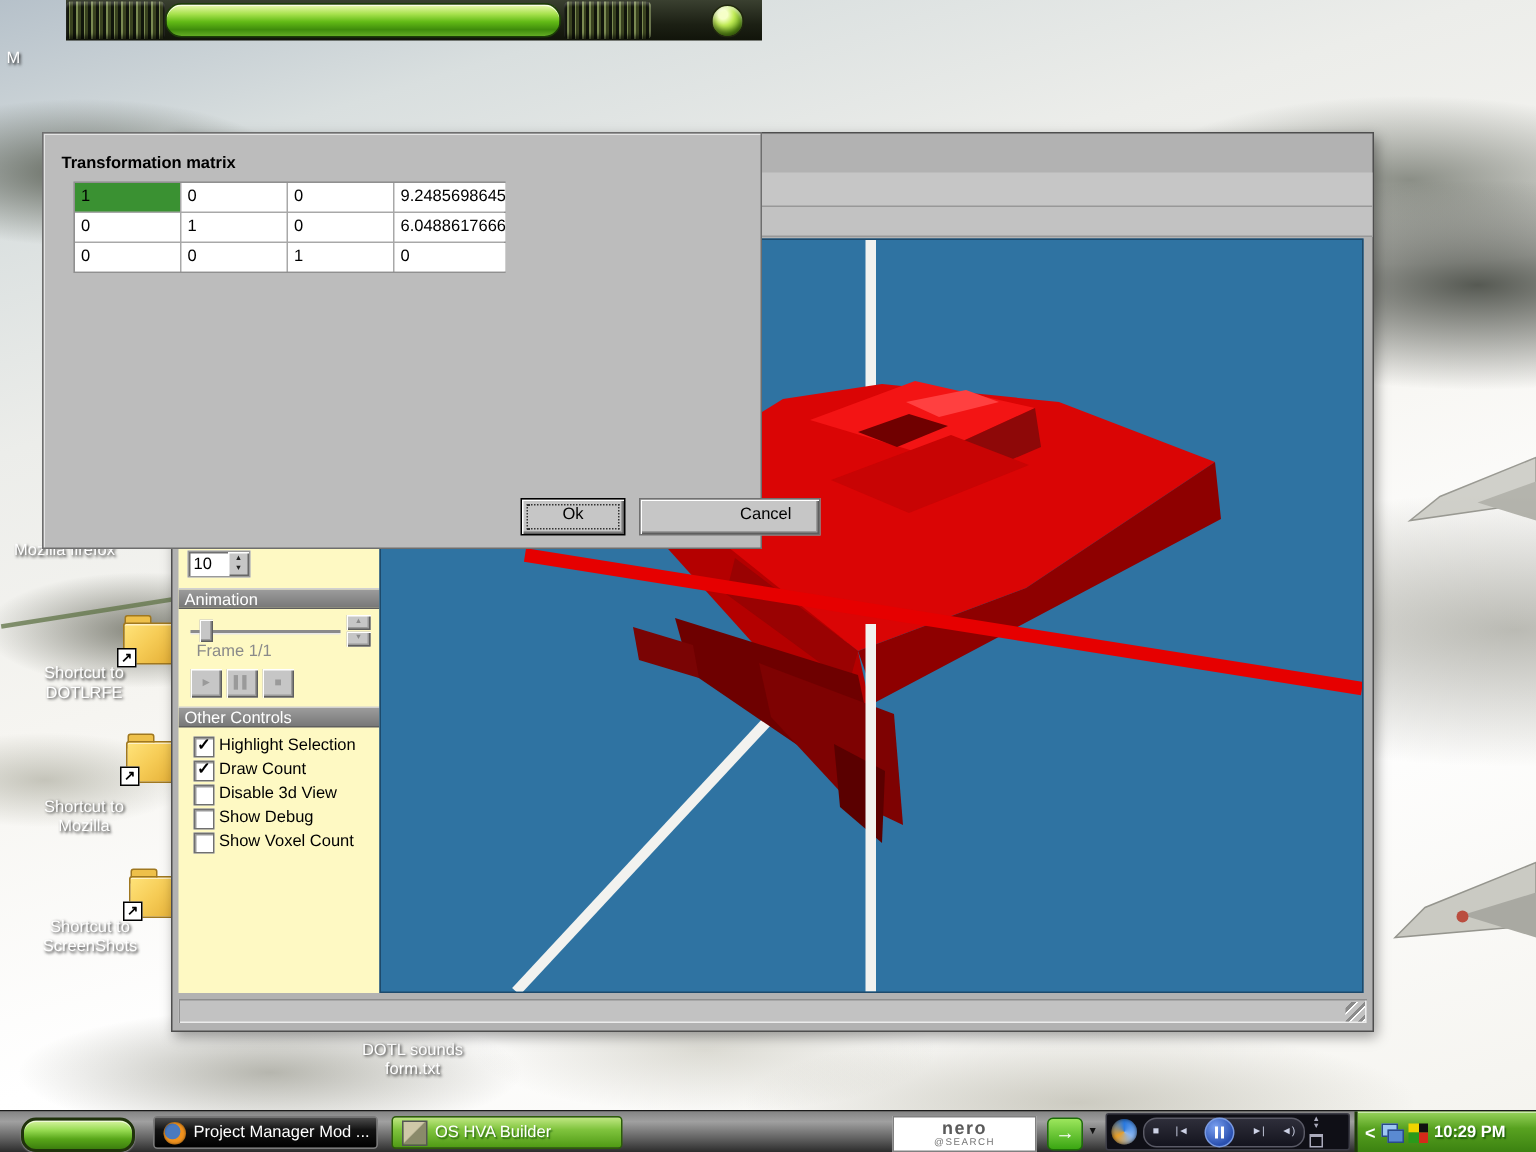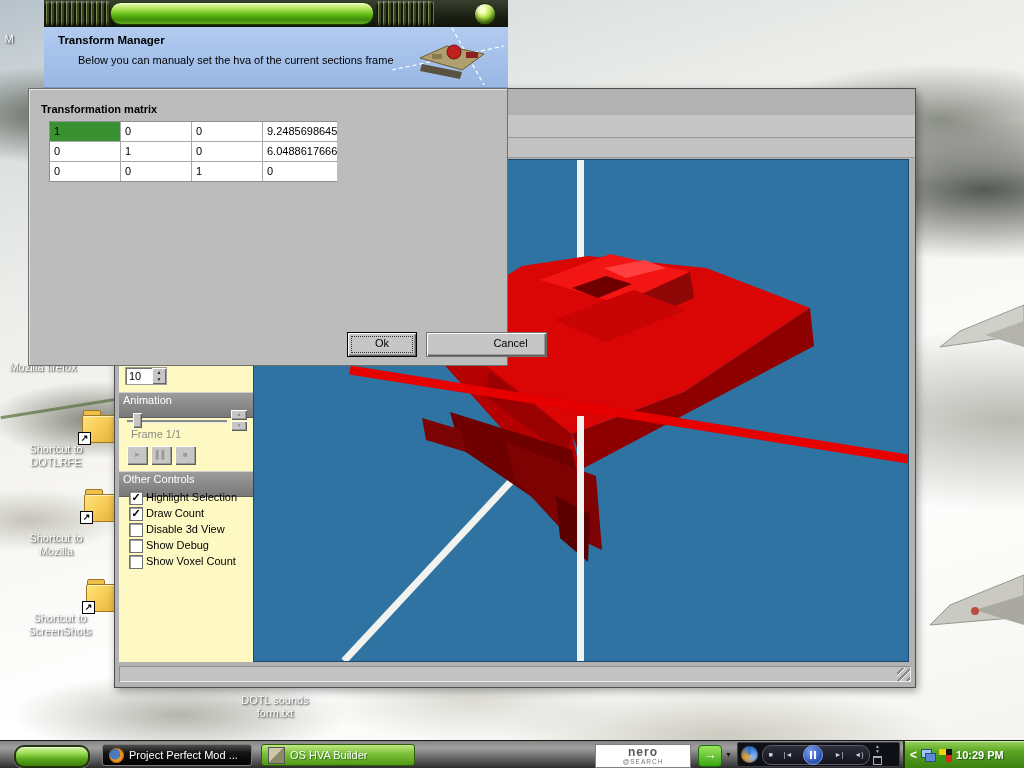--- a/index.html
+++ b/index.html
@@ -52,21 +52,21 @@
   .mw-orb3{position:absolute;left:778px;top:3px;}
   .mw-menubar{position:absolute;left:0;top:26px;width:100%;height:23px;background:#c6c6c6;border-bottom:1px solid #989898;box-sizing:border-box;}
   .mw-toolbar{position:absolute;left:0;top:49px;width:100%;height:20px;background:#c2c2c2;border-bottom:1px solid #989898;box-sizing:border-box;}
   .mw-panel{position:absolute;left:4px;top:70px;width:134px;height:503px;background:#fef9c3;overflow:hidden;}
   .mw-view{position:absolute;left:138px;top:70px;width:656px;height:503px;background:#2f73a2;border:1px solid #1d4a6c;box-sizing:border-box;}
   .mw-status{position:absolute;left:4px;top:577px;width:792px;height:16px;background:#c2c2c2;
     box-shadow:inset 1px 1px 0 #8e8e8e, inset -1px -1px 0 #ececec;}
   .grip{position:absolute;right:1px;bottom:1px;width:13px;height:13px;
     background:repeating-linear-gradient(135deg,transparent 0 3px,#8a8a8a 3px 5px,#fff 5px 6px);}
   
-  .hdr{position:absolute;left:0;width:134px;height:26px;color:#fff;font-size:11px;line-height:14px;padding-left:4px;box-sizing:border-box;
+  .hdr{position:absolute;left:0;width:134px;height:14px;color:#fff;font-size:11px;line-height:14px;padding-left:4px;box-sizing:border-box;
     background:linear-gradient(#9c9c9c,#787878);border-top:1px solid #d0d0d0;border-bottom:1px solid #5e5e5e;}
   .spinner{position:absolute;left:6px;top:208px;width:42px;height:18px;background:#fff;
     box-shadow:inset 1px 1px 0 #707070, inset -1px -1px 0 #fff;border:1px solid #9a9a9a;box-sizing:border-box;}
   .spinner .val{position:absolute;left:3px;top:2px;font-size:11px;}
   .spinner .arrows{position:absolute;right:0;top:0;width:14px;height:16px;background:#c6c6c6;
     display:flex;flex-direction:column;align-items:center;justify-content:center;font-size:5px;line-height:7px;color:#222;
     box-shadow:inset 1px 1px 0 #fff, inset -1px -1px 0 #666;}
   .slider-track{position:absolute;left:8px;top:261px;width:100px;height:2px;background:#8a8a8a;box-shadow:0 1px 0 #e8e8e8;}
   .slider-thumb{position:absolute;left:14px;top:254px;width:9px;height:15px;}
   .mini-btn{position:absolute;width:16px;height:10px;font-size:5px;line-height:9px;color:#8a8a8a;}
@@ -282,33 +282,20 @@
     </div>
   </div>
 
   <div id="dialog" class="abs">
     <div class="d-skin">
       <div class="d-stripesL stripes"></div>
       <div class="d-pill"></div>
       <div class="d-stripesR stripes"></div>
       <div class="orb d-orb"></div>
     </div>
-    <div class="d-header">
-      <div class="d-title">Transform Manager</div>
-      <div class="d-sub">Below you can manualy set the hva of the current sections frame</div>
-      <svg class="d-thumb" width="112" height="57">
-        <line x1="0" y1="42" x2="112" y2="18" stroke="#fff" stroke-width="1.2" stroke-dasharray="4,3"></line>
-        <line x1="60" y1="0" x2="92" y2="57" stroke="#fff" stroke-width="1.2" stroke-dasharray="4,3"></line>
-        <polygon points="28,30 55,18 92,26 70,42" fill="#b0a070" stroke="#6a5a30"></polygon>
-        <polygon points="30,36 70,44 68,51 28,43" fill="#5a5240"></polygon>
-        <circle cx="62" cy="24" r="7" fill="#c02020" stroke="#701010"></circle>
-        <rect x="74" y="24" width="12" height="6" fill="#8a2020"></rect>
-        <rect x="40" y="26" width="10" height="5" fill="#8a7a50"></rect>
-      </svg>
-    </div>
     <div class="d-body">
       <div class="d-matrix-label">Transformation matrix</div>
       <div class="mtable">
         <div class="mcell sel">1</div>
         <div class="mcell">0</div>
         <div class="mcell">0</div>
         <div class="mcell">9.2485698645</div>
         <div class="mcell">0</div>
         <div class="mcell">1</div>
         <div class="mcell">0</div>
@@ -323,21 +310,21 @@
         <span>Ok</span>
       </div>
       <div class="d-cancel btn3d">Cancel</div>
     </div>
   </div>
 
   <div id="taskbar" class="abs">
     <div class="start-pill"></div>
     <div class="task task1">
       <span class="ff-icon"></span>
-      <span>Project Perfect Mod ...</span>
+      <span>Project Manager Mod ...</span>
     </div>
     <div class="task task2">
       <span class="hva-icon"></span>
       <span>OS HVA Builder</span>
     </div>
     <div class="nero-box">
       <div class="nero1">nero</div>
       <div class="nero2">@SEARCH</div>
     </div>
     <div class="go-btn">→</div>

